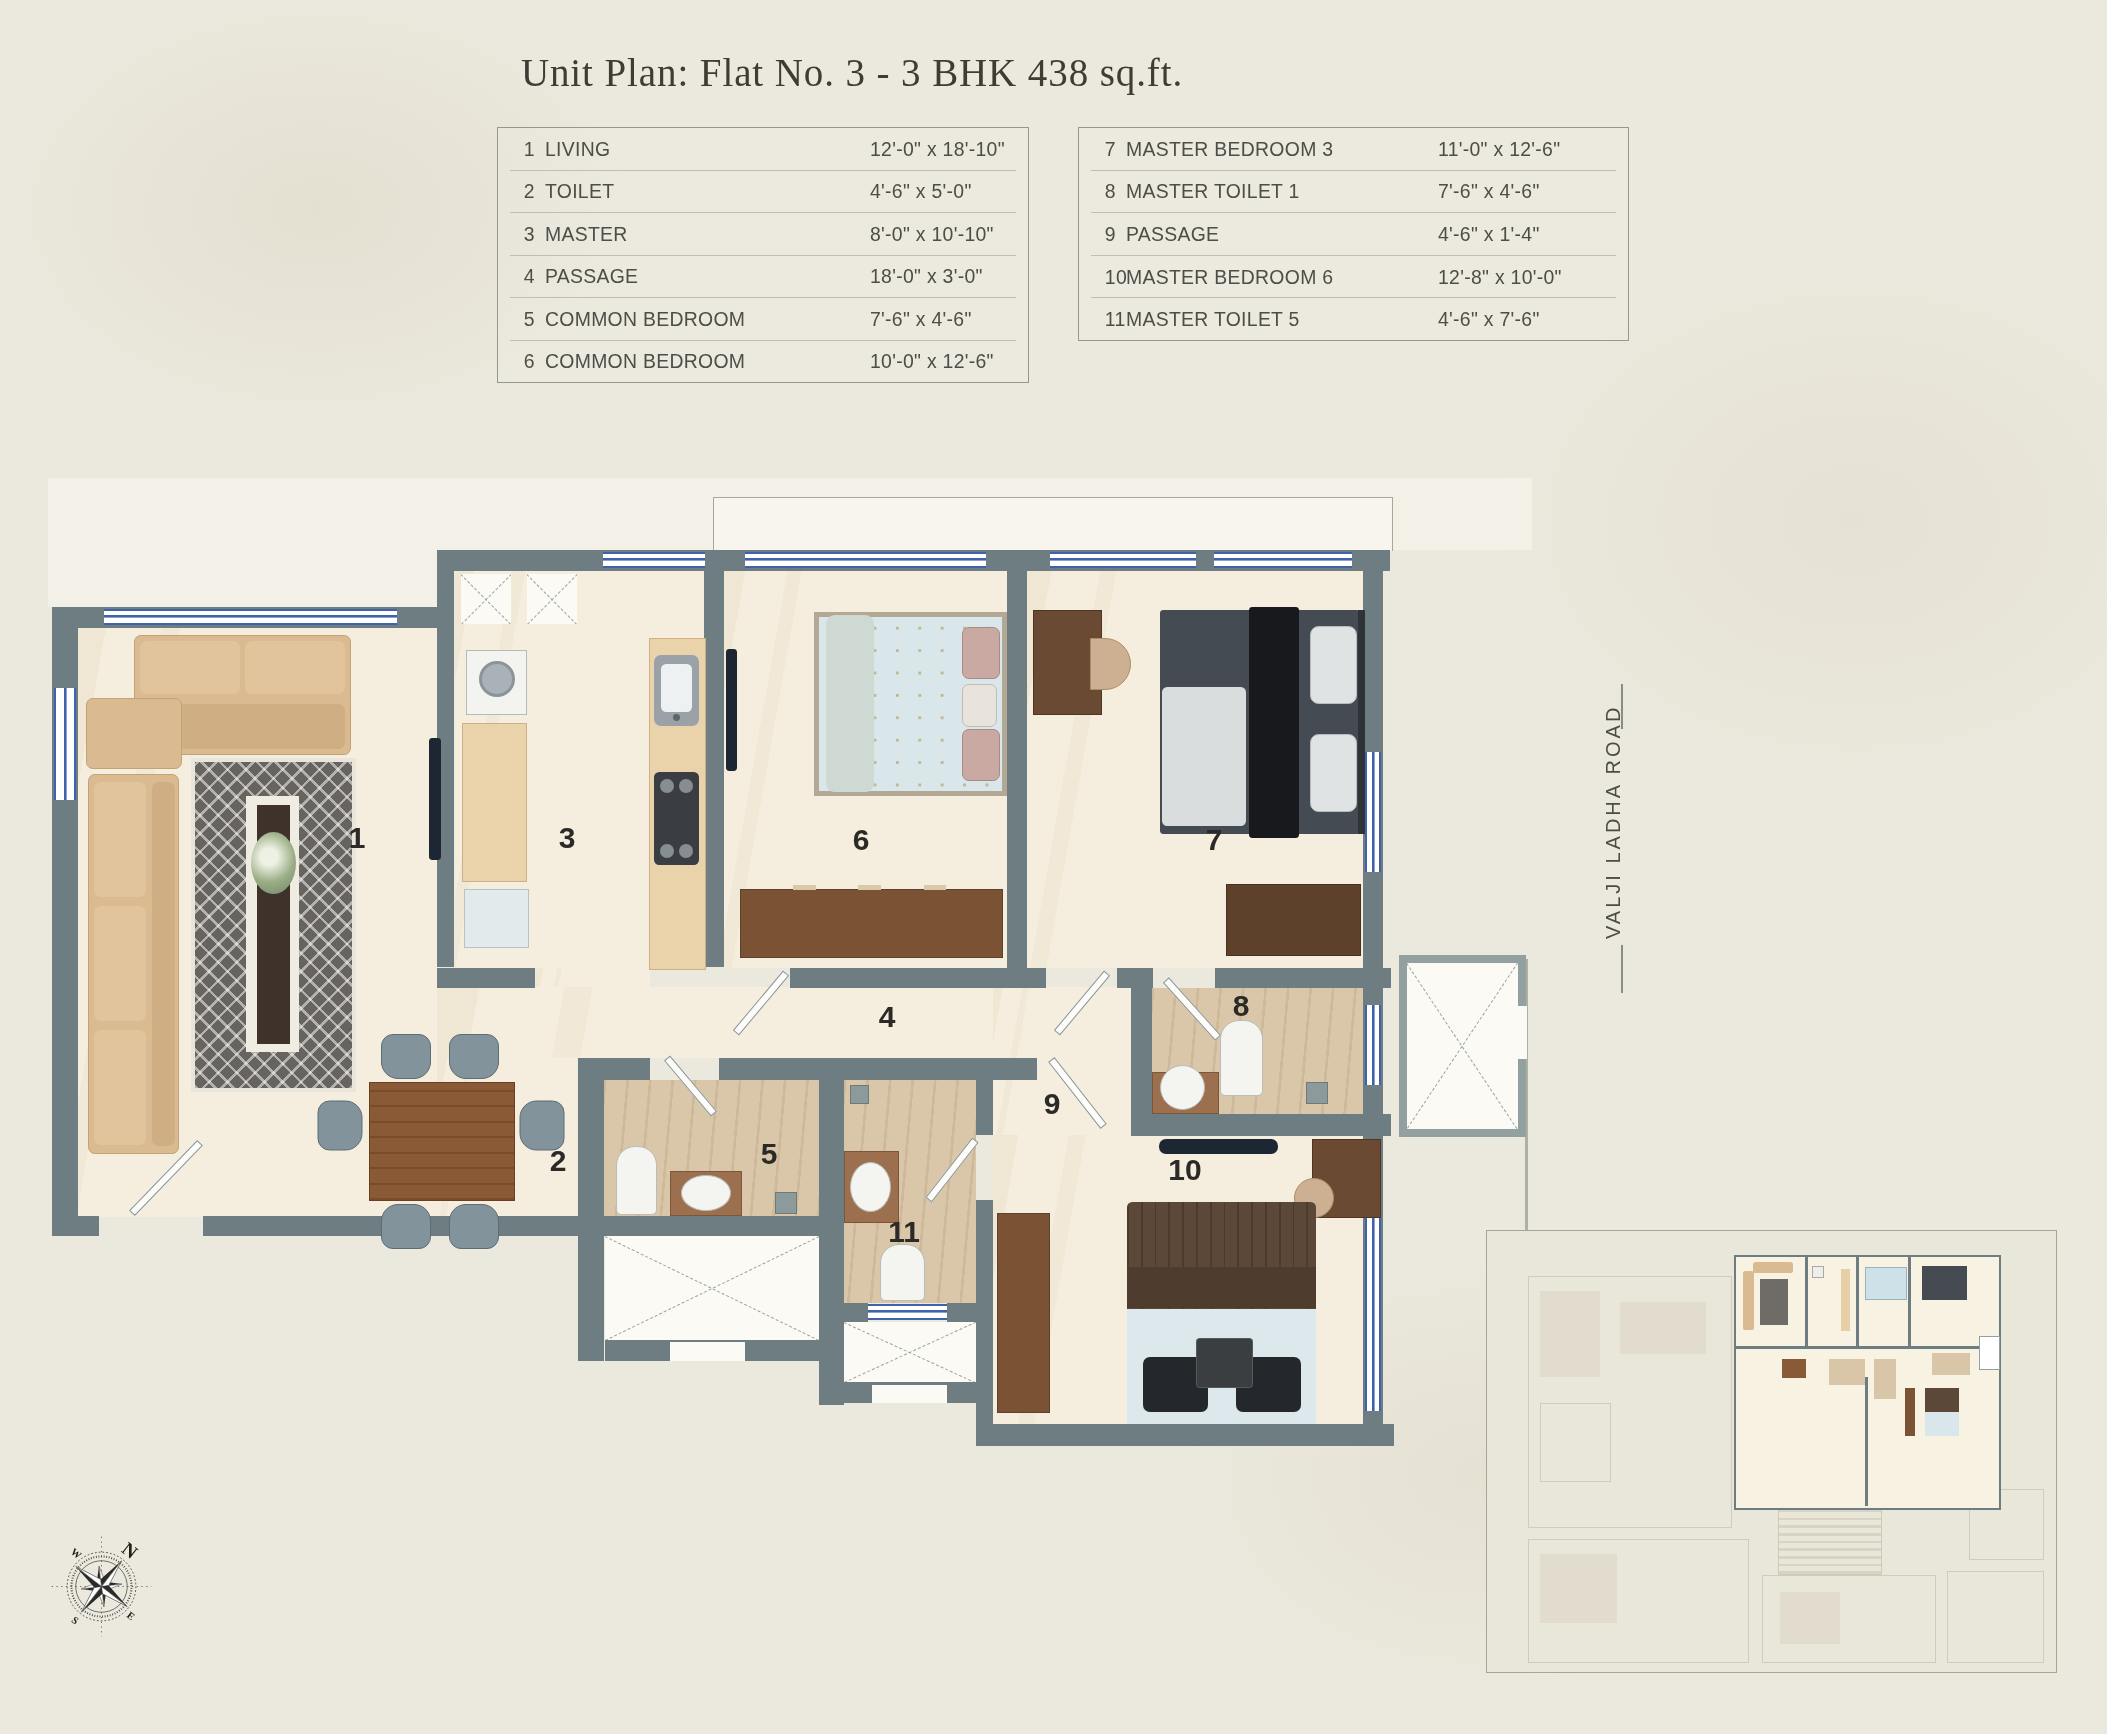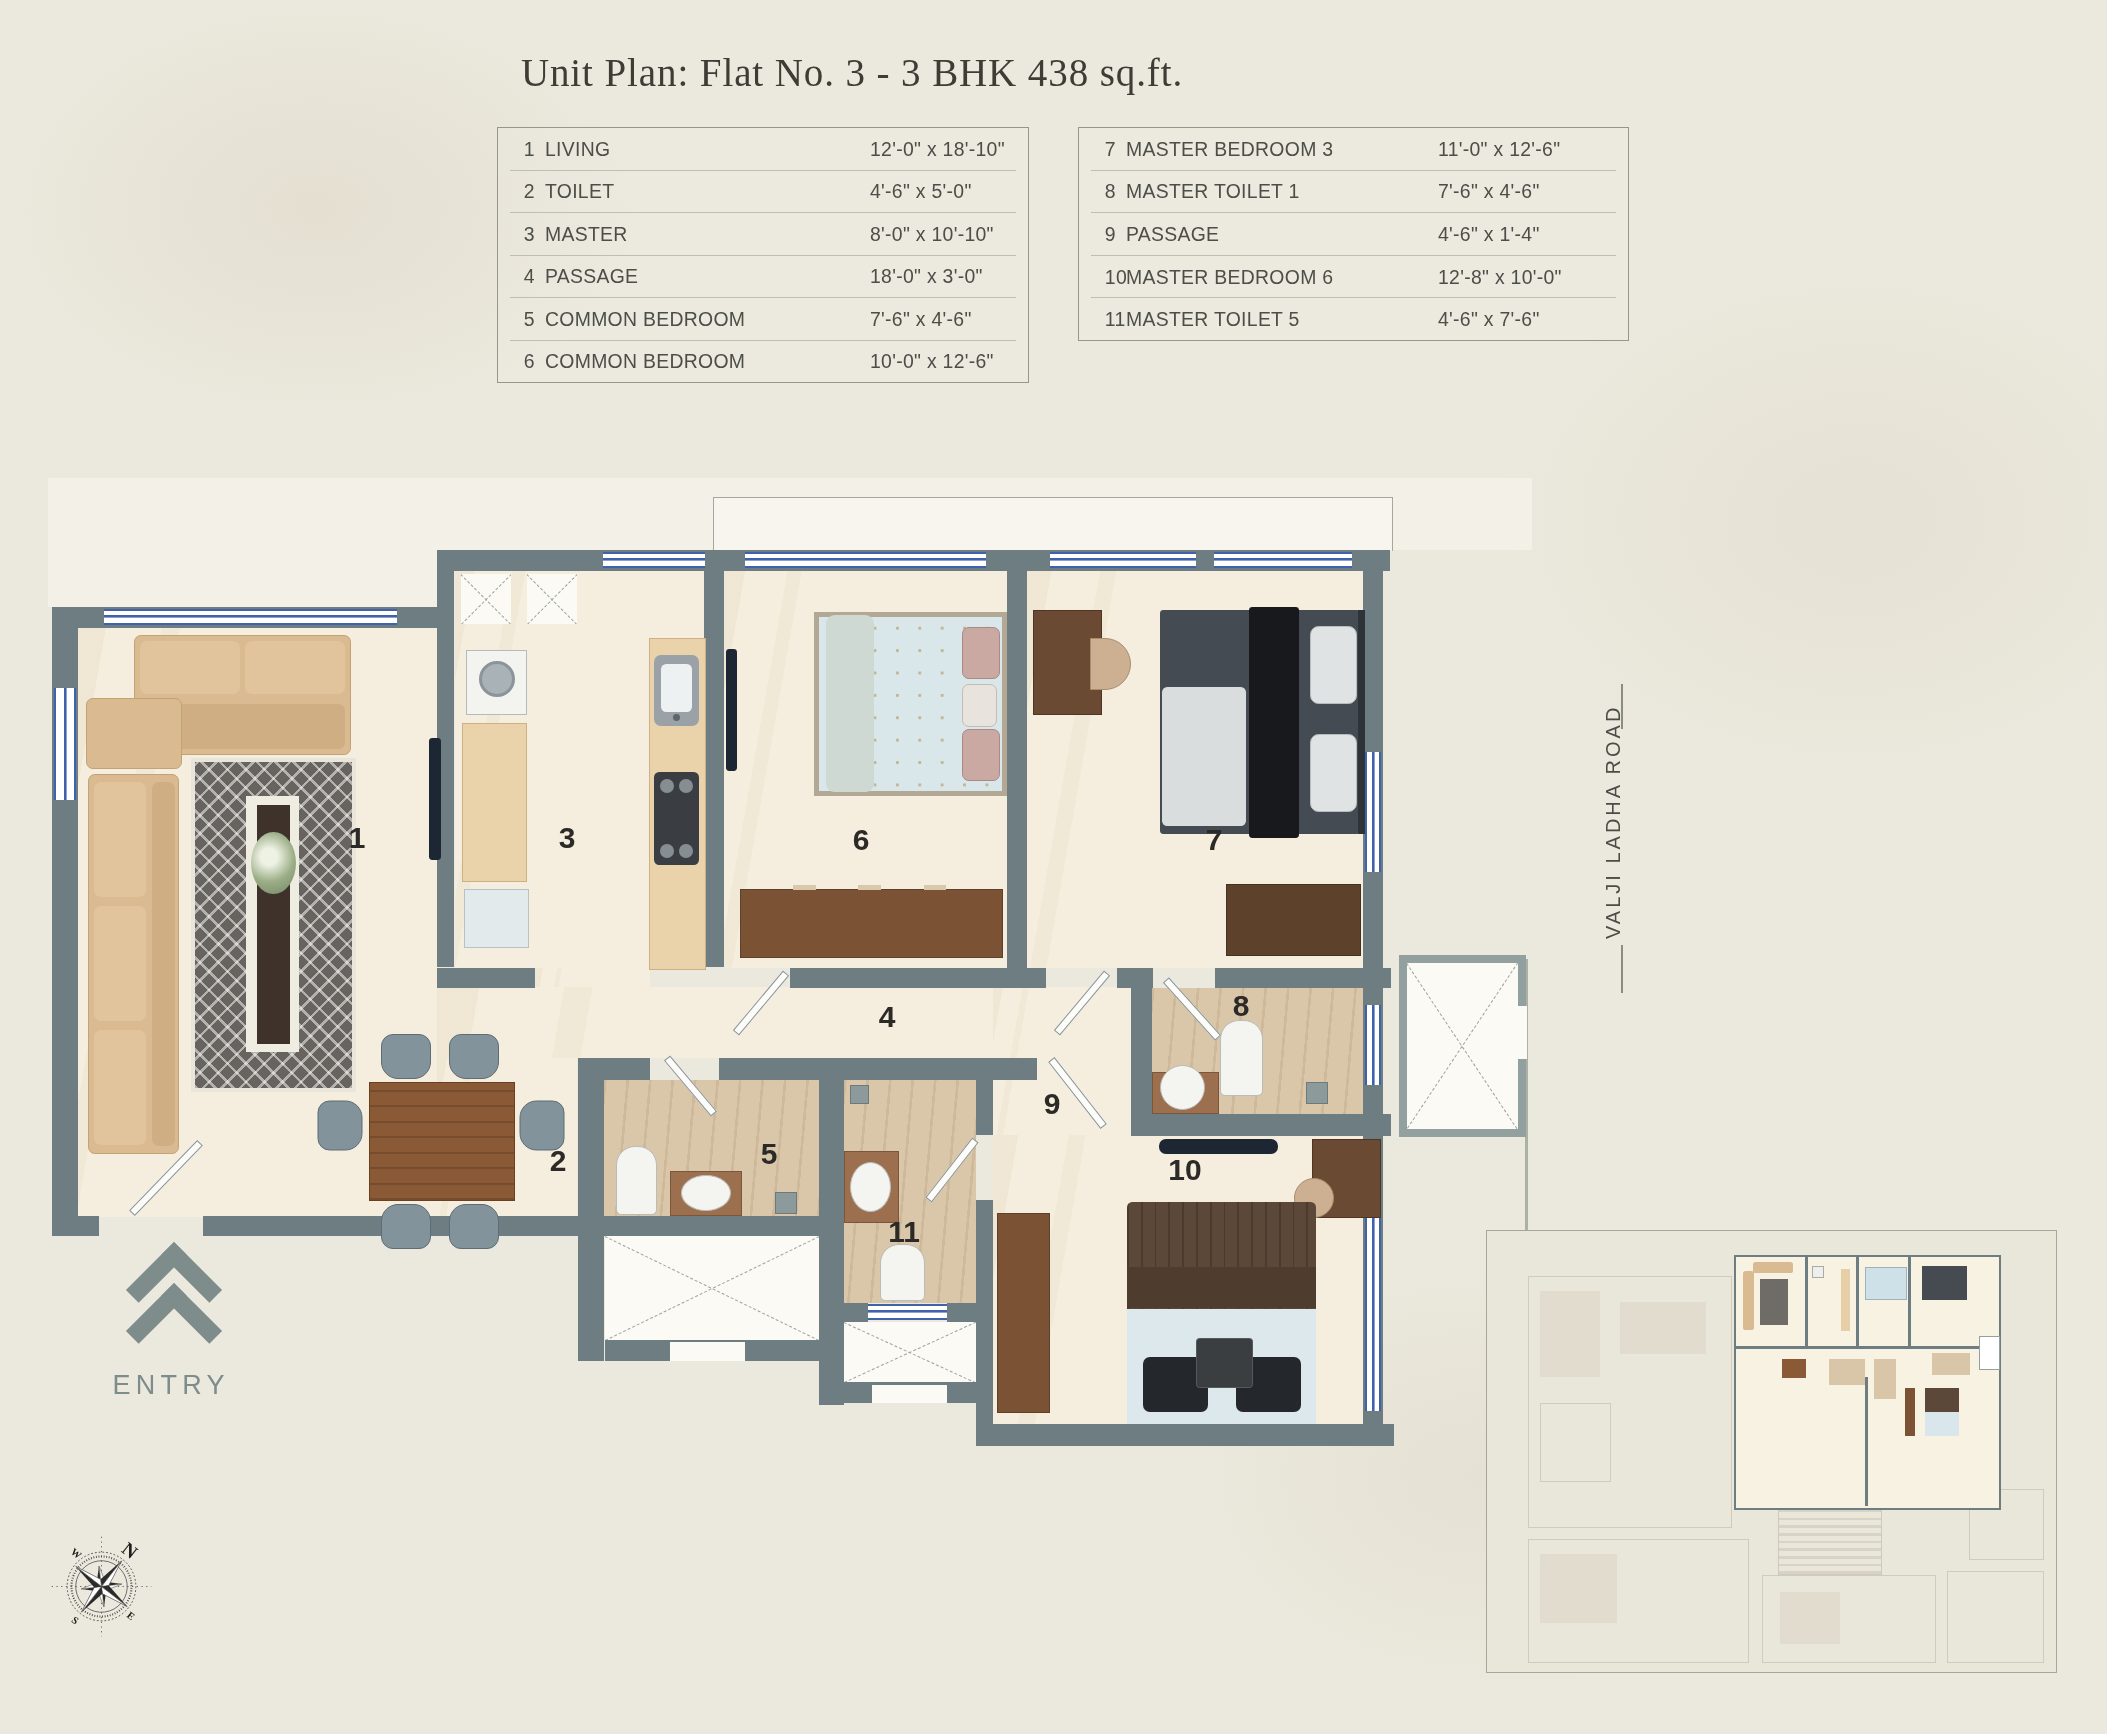--- a/index.html
+++ b/index.html
@@ -325,25 +325,20 @@
   <div class="rn" style="left:515px;top:348px;">3</div>
   <div class="rn" style="left:835px;top:527px;">4</div>
   <div class="rn" style="left:717px;top:664px;">5</div>
   <div class="rn" style="left:809px;top:350px;">6</div>
   <div class="rn" style="left:1162px;top:350px;">7</div>
   <div class="rn" style="left:1189px;top:516px;">8</div>
   <div class="rn" style="left:1000px;top:614px;">9</div>
   <div class="rn" style="left:1133px;top:680px;">10</div>
   <div class="rn" style="left:852px;top:742px;">11</div>
 
-  <div class="abs" style="left:52px;top:754px;width:189px;height:224px;">
-    <div class="chv" style="left:36px;top:12px;"></div>
-    <div class="chv" style="left:36px;top:53px;"></div>
-    <div class="entry-t" style="left:8.6px;top:126px;">ENTRY</div>
-  </div>
 </div>
 
 <div class="road-line" style="left:1621px;top:684px;height:45px;"></div>
 <div class="road-t" style="left:1602px;top:733px;height:206px;">VALJI LADHA ROAD</div>
 <div class="road-line" style="left:1621px;top:945px;height:48px;"></div>
 
 <svg class="abs" style="left:50px;top:1535px;" width="103" height="103" viewBox="0 0 120 120">
   <line x1="60" y1="2" x2="60" y2="118" stroke="#555" stroke-width="1" stroke-dasharray="1.5 4"></line>
   <line x1="2" y1="60" x2="118" y2="60" stroke="#555" stroke-width="1" stroke-dasharray="1.5 4"></line>
   <g transform="rotate(38 60 60)">

